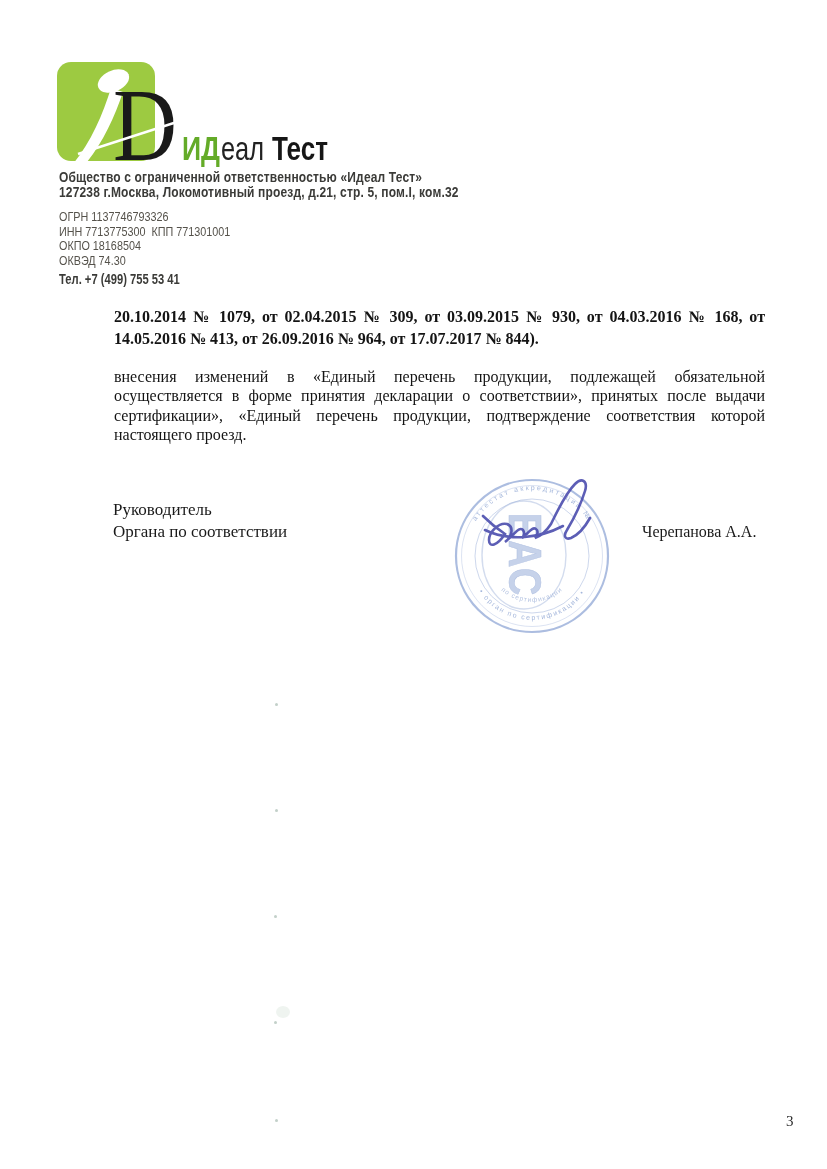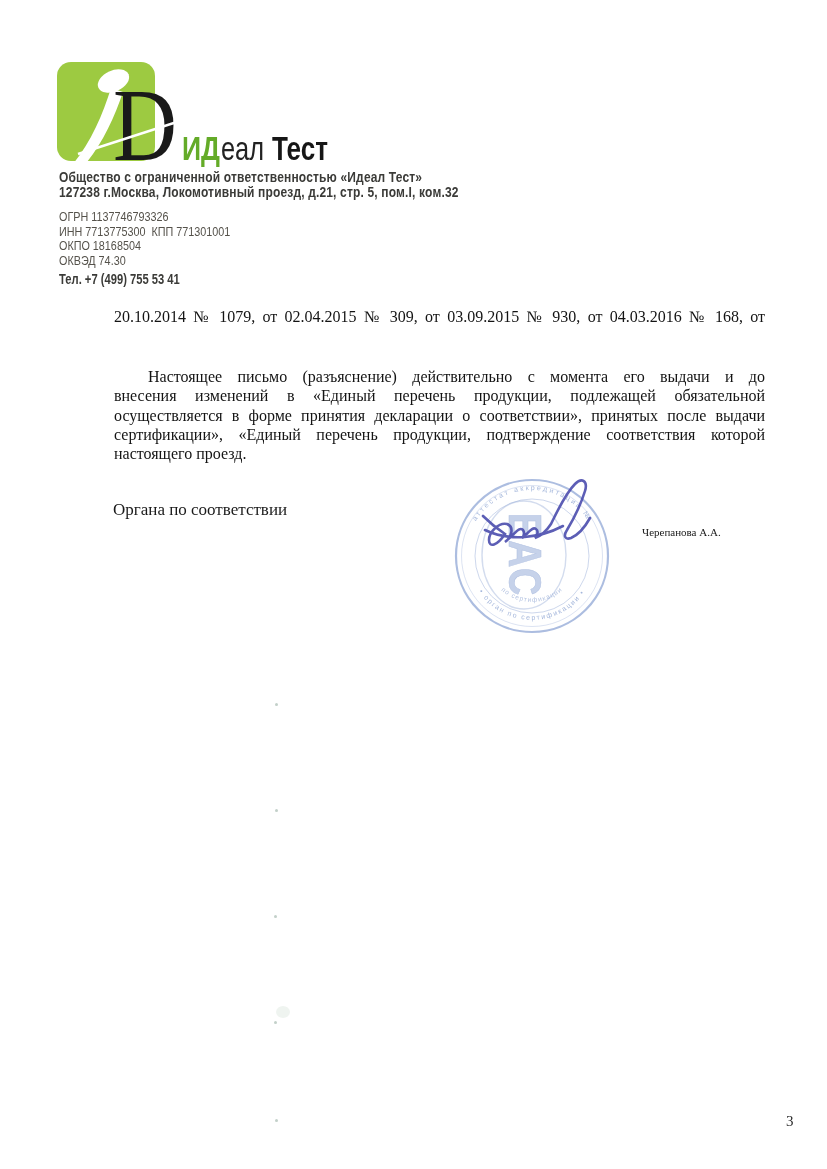--- a/index.html
+++ b/index.html
@@ -14,30 +14,30 @@
     position:absolute;left:59px;top:170px;width:560px;
     transform:scaleX(0.8);transform-origin:left top;
     font-family:"Liberation Sans",sans-serif;
   }
   .lh-company{font-size:15px;line-height:14.8px;font-weight:600;color:#3b3b38;letter-spacing:.2px;}
   .lh-reg{margin-top:10.5px;font-size:13.5px;line-height:14.6px;font-weight:400;color:#55524b;}
   .lh-reg div{white-space:pre-wrap;}
   .lh-phone{margin-top:4px;font-size:14px;line-height:15px;font-weight:600;color:#3b3b38;}
   
   .para{position:absolute;left:114px;width:651px;font-size:16px;color:#141414;}
-  .para1{top:306px;}
+  .para1{top:306px;font-weight:bold;}
   .para1 .bl{line-height:22px;}
   .para2{top:367px;}
   .para2 .bl{line-height:19.33px;}
   .bl{text-align:left;}
   .bl.just{text-align:justify;text-align-last:justify;}
   .bl.indent{text-indent:34px;}
   
   .sig-title{position:absolute;left:113px;top:499px;font-size:17px;line-height:22px;color:#1a1a1a;}
-  .sig-name{position:absolute;left:642px;top:522px;font-size:11px;line-height:20px;color:#1a1a1a;}
+  .sig-name{position:absolute;left:642px;top:522px;font-size:16px;line-height:20px;color:#1a1a1a;}
   
   .stamp{position:absolute;left:454px;top:478px;width:156px;height:156px;z-index:1;}
   .signature{position:absolute;left:475px;top:472px;width:140px;height:85px;z-index:2;}
   
   .page-num{position:absolute;left:786px;top:1113px;font-size:15px;color:#2d2d2d;}
   
   .speck{position:absolute;width:3px;height:3px;border-radius:50%;background:rgba(120,150,135,.45);}
   .smudge{position:absolute;left:276px;top:1006px;width:14px;height:12px;border-radius:50%;
           background:rgba(180,205,185,.22);}
 </style>
@@ -64,31 +64,32 @@
       <div>ОГРН 1137746793326</div>
       <div>ИНН 7713775300  КПП 771301001</div>
       <div>ОКПО 18168504</div>
       <div>ОКВЭД 74.30</div>
     </div>
     <div class="lh-phone">Тел. +7 (499) 755 53 41</div>
   </div>
 
   <div class="para para1">
     <div class="bl just">20.10.2014 № 1079, от 02.04.2015 № 309, от 03.09.2015 № 930, от 04.03.2016 № 168, от</div>
+    <div class="bl">14.05.2016 № 413, от 26.09.2016 № 964, от 17.07.2017 № 844).</div>
   </div>
 
   <div class="para para2">
-    <div class="bl just indent">Настоящее письмо (разъяснение) действительно с момента его выдачи и до</div>
     <div class="bl just">внесения изменений в «Единый перечень продукции, подлежащей обязательной</div>
     <div class="bl just">осуществляется в форме принятия декларации о соответствии», принятых после выдачи</div>
     <div class="bl just">сертификации», «Единый перечень продукции, подтверждение соответствия которой</div>
     <div class="bl">настоящего проезд.</div>
   </div>
 
   <div class="sig-title">
+    <div>Руководитель</div>
     <div>Органа по соответствии</div>
   </div>
   <div class="sig-name">Черепанова А.А.</div>
 
   <svg class="stamp" viewBox="0 0 156 156">
     <defs>
       <path id="arcTop" d="M 12,78 A 66,66 0 0 1 144,78"></path>
       <path id="arcBottom" d="M 14,78 A 64,64 0 0 0 142,78"></path>
       <path id="arcInner" d="M 32,78 A 46,46 0 0 0 124,78"></path>
     </defs>

